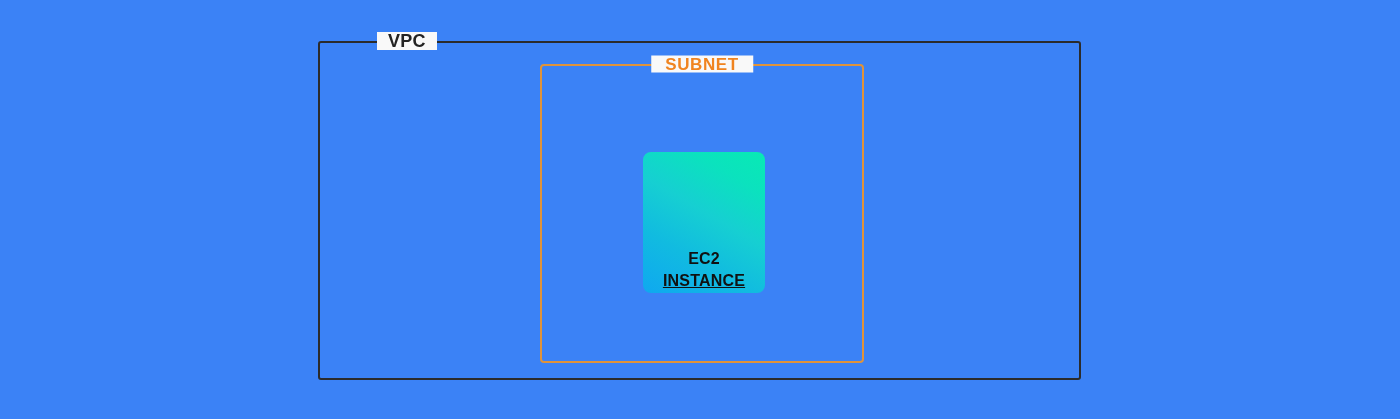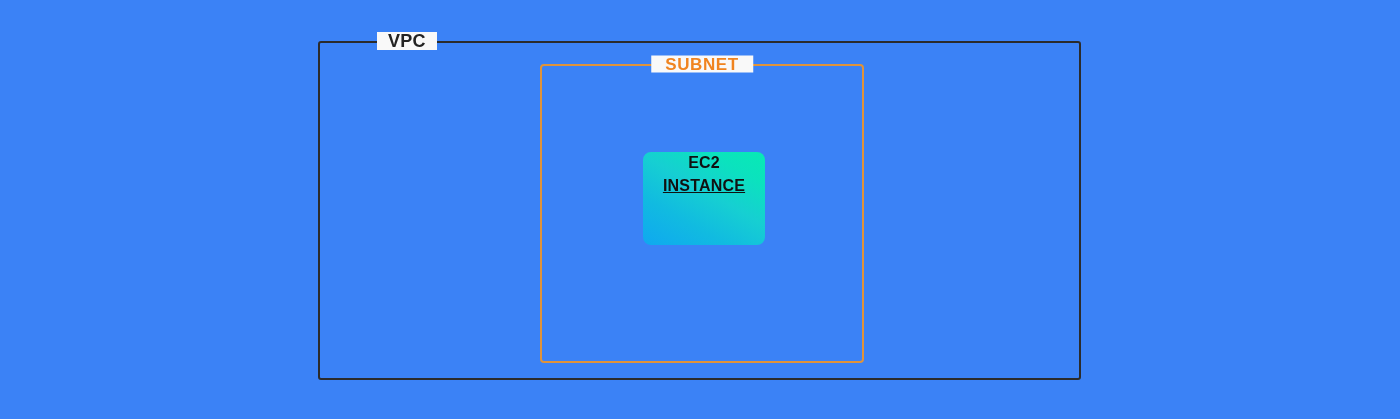--- a/index.html
+++ b/index.html
@@ -75,30 +75,30 @@
     color: #f08420;
     letter-spacing: 0.6px;
   }
 
   
   .ec2-node {
     position: absolute;
     left: 639px;
     top: 148px;
     width: 122px;
-    height: 93px;
+    height: 141px;
     border-radius: 8px;
     background: linear-gradient(30deg,
                 #0fa8f0 0%,
                 #11bbe0 30%,
                 #16cfd2 55%,
                 #0be2be 80%,
                 #08eab4 100%);
     display: flex;
-    align-items: flex-start;
+    align-items: flex-end;
     justify-content: center;
   }
 
   .ec2-node-text {
     text-align: center;
     font-size: 16px;
     font-weight: bold;
     color: #111111;
     line-height: 1.42;
     letter-spacing: 0.2px;

